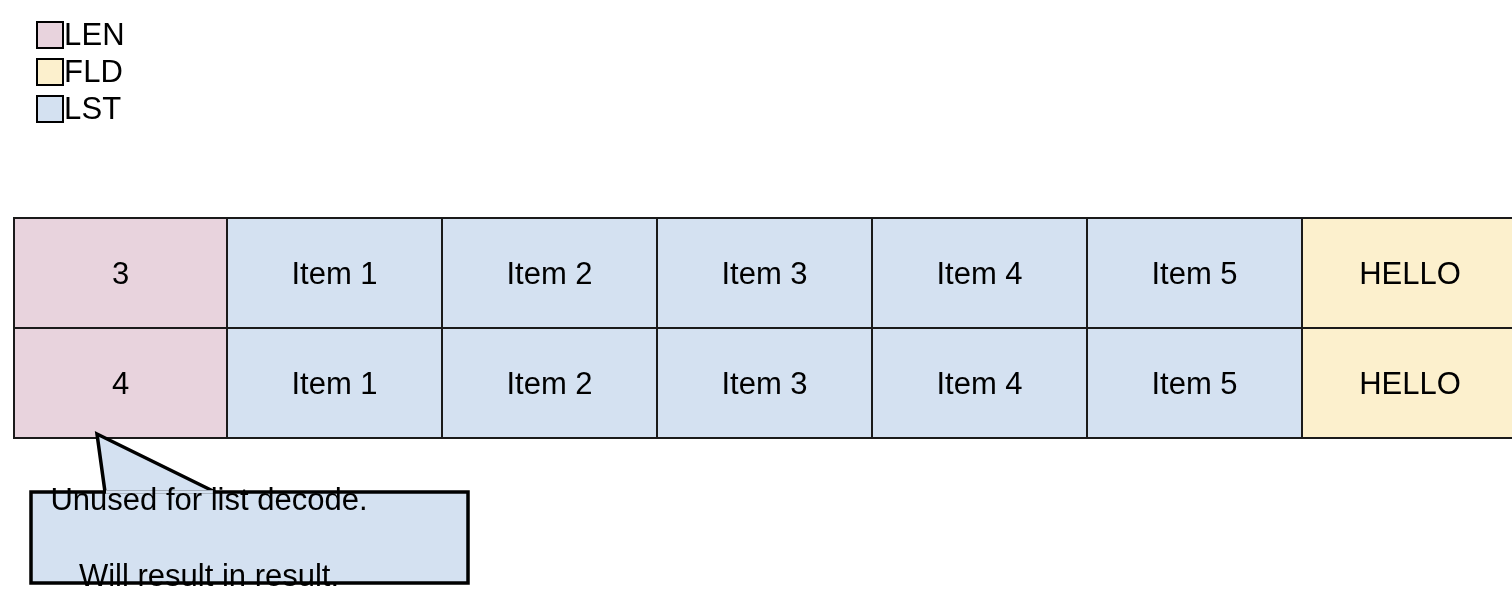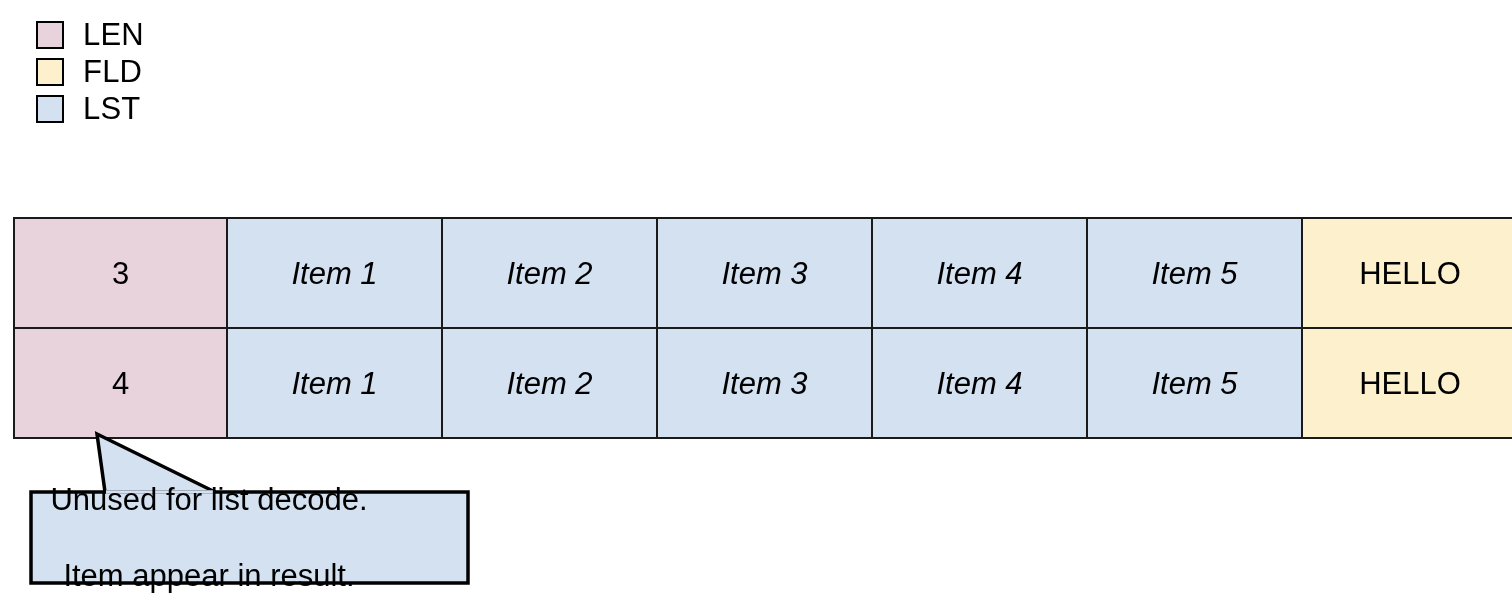--- a/index.html
+++ b/index.html
@@ -29,21 +29,20 @@
     height: 37px;
   }
   .legend-swatch {
     width: 28px;
     height: 28px;
     border: 2.5px solid #000000;
     box-sizing: border-box;
     flex: 0 0 auto;
   }
   .legend-label {
-    margin-left: 19px;
     font-size: 31px;
     line-height: 31px;
     letter-spacing: 0.2px;
     white-space: nowrap;
   }
 
   
   #record-table {
     position: absolute;
     left: 13px;
@@ -57,21 +56,21 @@
     border: 2.5px solid #1a1a1a;
     text-align: center;
     vertical-align: middle;
     font-size: 31px;
     line-height: 31px;
     height: 108px;
     padding: 0;
     white-space: nowrap;
   }
   .col-len { width: 211px; }
-  .col-lst { width: 213px; font-style: italic; }
+  .col-lst { width: 213px; }
   .col-fld { width: 214px; }
 
   
   #callout {
     position: absolute;
     left: 0;
     top: 0;
     width: 1512px;
     height: 606px;
     pointer-events: none;
@@ -134,14 +133,14 @@
 </table>
 
 <svg id="callout" viewBox="0 0 1512 606" xmlns="http://www.w3.org/2000/svg">
   <polygon points="97,434 215,492 105,492" fill="#d4e1f1" stroke="#000000" stroke-width="3.5" stroke-linejoin="miter"></polygon>
   <rect x="31" y="492" width="437" height="91" fill="#d4e1f1" stroke="#000000" stroke-width="3.5"></rect>
   <line x1="106" y1="492" x2="214" y2="492" stroke="#d4e1f1" stroke-width="3.5"></line>
 </svg>
 
 <div id="callout-text">
   <span>Unused for list decode.</span>
-  <span>Item appear in result.</span>
+  <span>Will result in result.</span>
 </div>
 
 </body></html>

